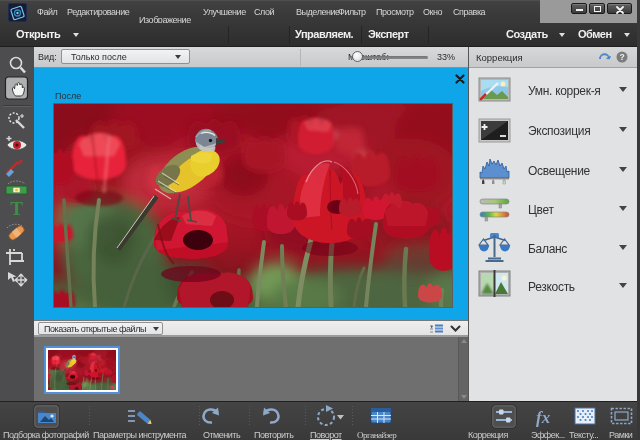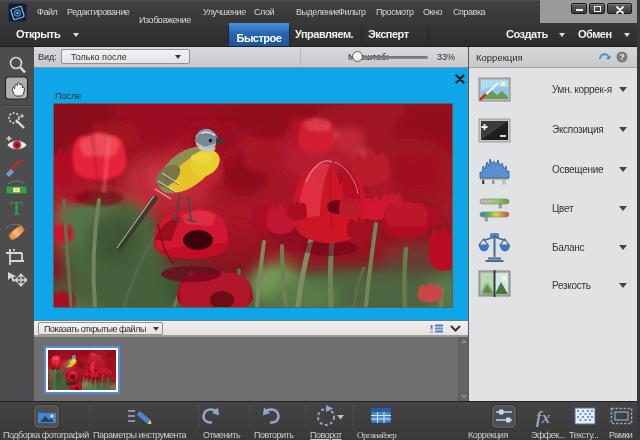--- a/index.html
+++ b/index.html
@@ -20,21 +20,21 @@
 #lstrip{left:0;top:47px;width:34px;height:354px;background:#4d4d4f;border-right:1px solid #3a3a3a;}
 #canvas{left:34px;top:68px;width:434px;height:252px;background:#0ea5e9;}
 #photo{left:20px;top:36px;width:398px;height:203px;box-shadow:0 0 0 1px #5e5e5e;background:#a01525;}
 #bar4{left:34px;top:320px;width:434px;height:16px;background:linear-gradient(#efefef,#e3e3e3);border-bottom:1px solid #9b9b9b;border-top:1px solid #777;}
 #bin{left:34px;top:337px;width:434px;height:64px;background:#6f6f6f;}
 #thumb{left:10px;top:9px;width:76px;height:48px;background:#fff;border:2px solid #5290d9;padding:2px;overflow:hidden;}
 #taskbar{left:0;top:401px;width:640px;height:39px;background:linear-gradient(#444444,#393939);border-top:1px solid #202020;}
 #taskbar .tl{position:absolute;top:28px;font-size:9px;letter-spacing:-0.5px;color:#cccccc;white-space:nowrap;}
 #rpanel{left:468px;top:47px;width:172px;height:354px;background:#e0e2e4;border-left:1px solid #565656;}
 #rphead{left:0;top:0;width:171px;height:21px;background:linear-gradient(#d7d8da,#c7c9cb);border-bottom:1px solid #a2a2a2;}
-.ritem .txt{position:absolute;left:59px;font-size:10px;letter-spacing:-0.3px;color:#333;white-space:nowrap;margin-left:24px;}
+.ritem .txt{position:absolute;left:59px;font-size:12px;letter-spacing:-0.3px;color:#333;white-space:nowrap;}
 .ritem .tri{position:absolute;left:150px;width:0;height:0;border-left:4px solid transparent;border-right:4px solid transparent;border-top:5px solid #444;}
 .ricon{position:absolute;left:9px;}
 </style></head>
 <body>
 <div class="abs" id="menubar">
   <div class="abs" id="logo"><svg width="19" height="19" viewBox="0 0 19 19">
 <rect width="19" height="19" rx="2" fill="#151c36"></rect>
 <rect width="19" height="19" rx="2" fill="none" stroke="#2a3a68" stroke-width="1"></rect>
 <g transform="rotate(-18 9.5 10)">
 <rect x="4" y="4.5" width="11" height="11" rx="1.5" fill="none" stroke="#7fc3e8" stroke-width="1.2"></rect>
@@ -60,21 +60,20 @@
     </div>
   <div class="wbtn" style="left:607px;width:25px;">
       <svg class="abs" style="left:8px;top:1.5px;" width="8" height="8" viewBox="0 0 8 8">
         <path d="M1 1L7 7M7 1L1 7" stroke="#f2f2f2" stroke-width="1.8" stroke-linecap="round"></path>
       </svg>
     </div>
 </div>
 <div class="abs" id="bar2">
   <span class="b" style="left:16px;">Открыть</span>
   <div class="dtri" style="left:73px;top:10px;border-top-color:#e0e0e0;"></div>
-  <div class="abs" id="tabq"><span>Быстрое</span></div>
   <span class="b" style="left:295px;">Управляем.</span>
   <span class="b" style="left:368px;">Эксперт</span>
   <div class="tsep" style="left:228px;"></div>
   <div class="tsep" style="left:289px;"></div>
   <div class="tsep" style="left:361px;"></div>
   <div class="tsep" style="left:428px;"></div>
   <span class="b" style="left:506px;">Создать</span>
   <div class="dtri" style="left:559px;top:10px;border-top-color:#e0e0e0;"></div>
   <span class="b" style="left:578px;">Обмен</span>
   <div class="dtri" style="left:624px;top:10px;border-top-color:#e0e0e0;"></div>

